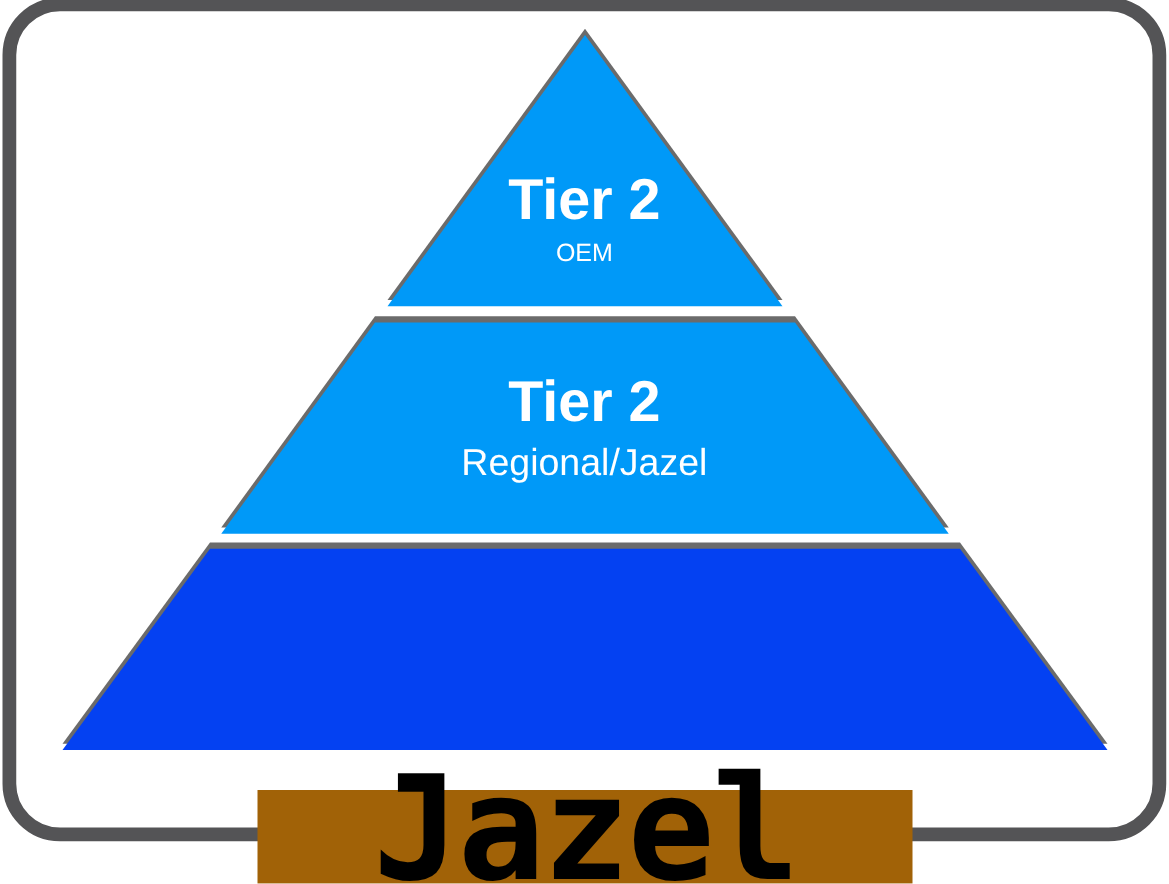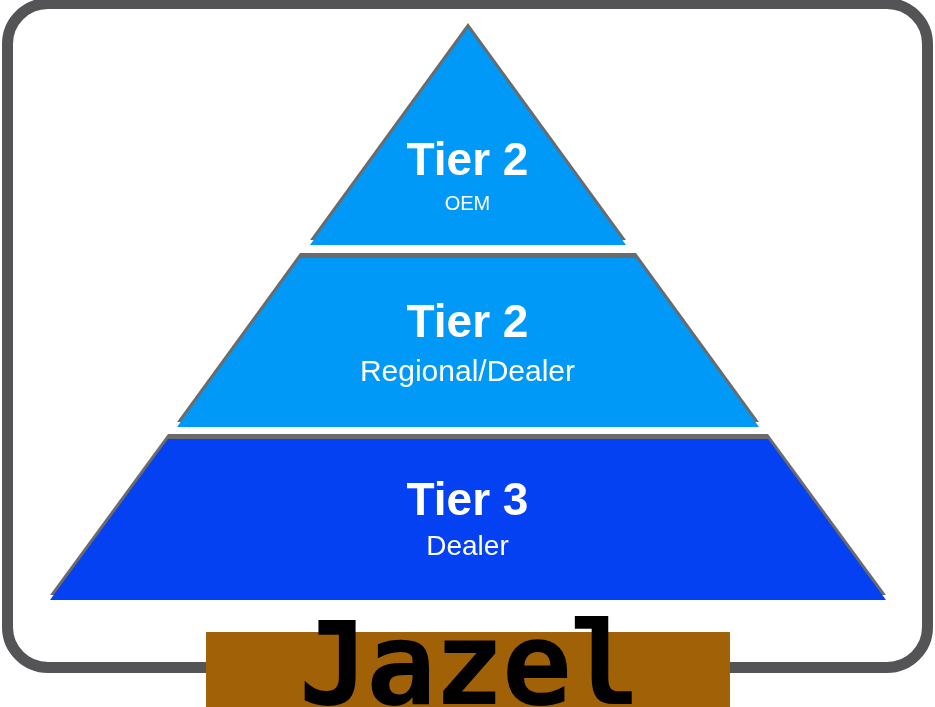--- a/index.html
+++ b/index.html
@@ -110,25 +110,21 @@
     </g>
   </svg>
 
   <div class="tier-labels labels-t1">
     <div class="tier-title">Tier 2</div>
     <div class="tier-sub">OEM</div>
   </div>
 
   <div class="tier-labels labels-t2">
     <div class="tier-title">Tier 2</div>
-    <div class="tier-sub">Regional/Dealer</div>
+    <div class="tier-sub">Regional/Jazel</div>
   </div>
 
-  <div class="tier-labels labels-t3">
-    <div class="tier-title">Tier 3</div>
-    <div class="tier-sub">Dealer</div>
-  </div>
 
   <div class="logo-box">
     <div class="logo-text">Jazel</div>
   </div>
 
 </div>
 
 </body></html>

